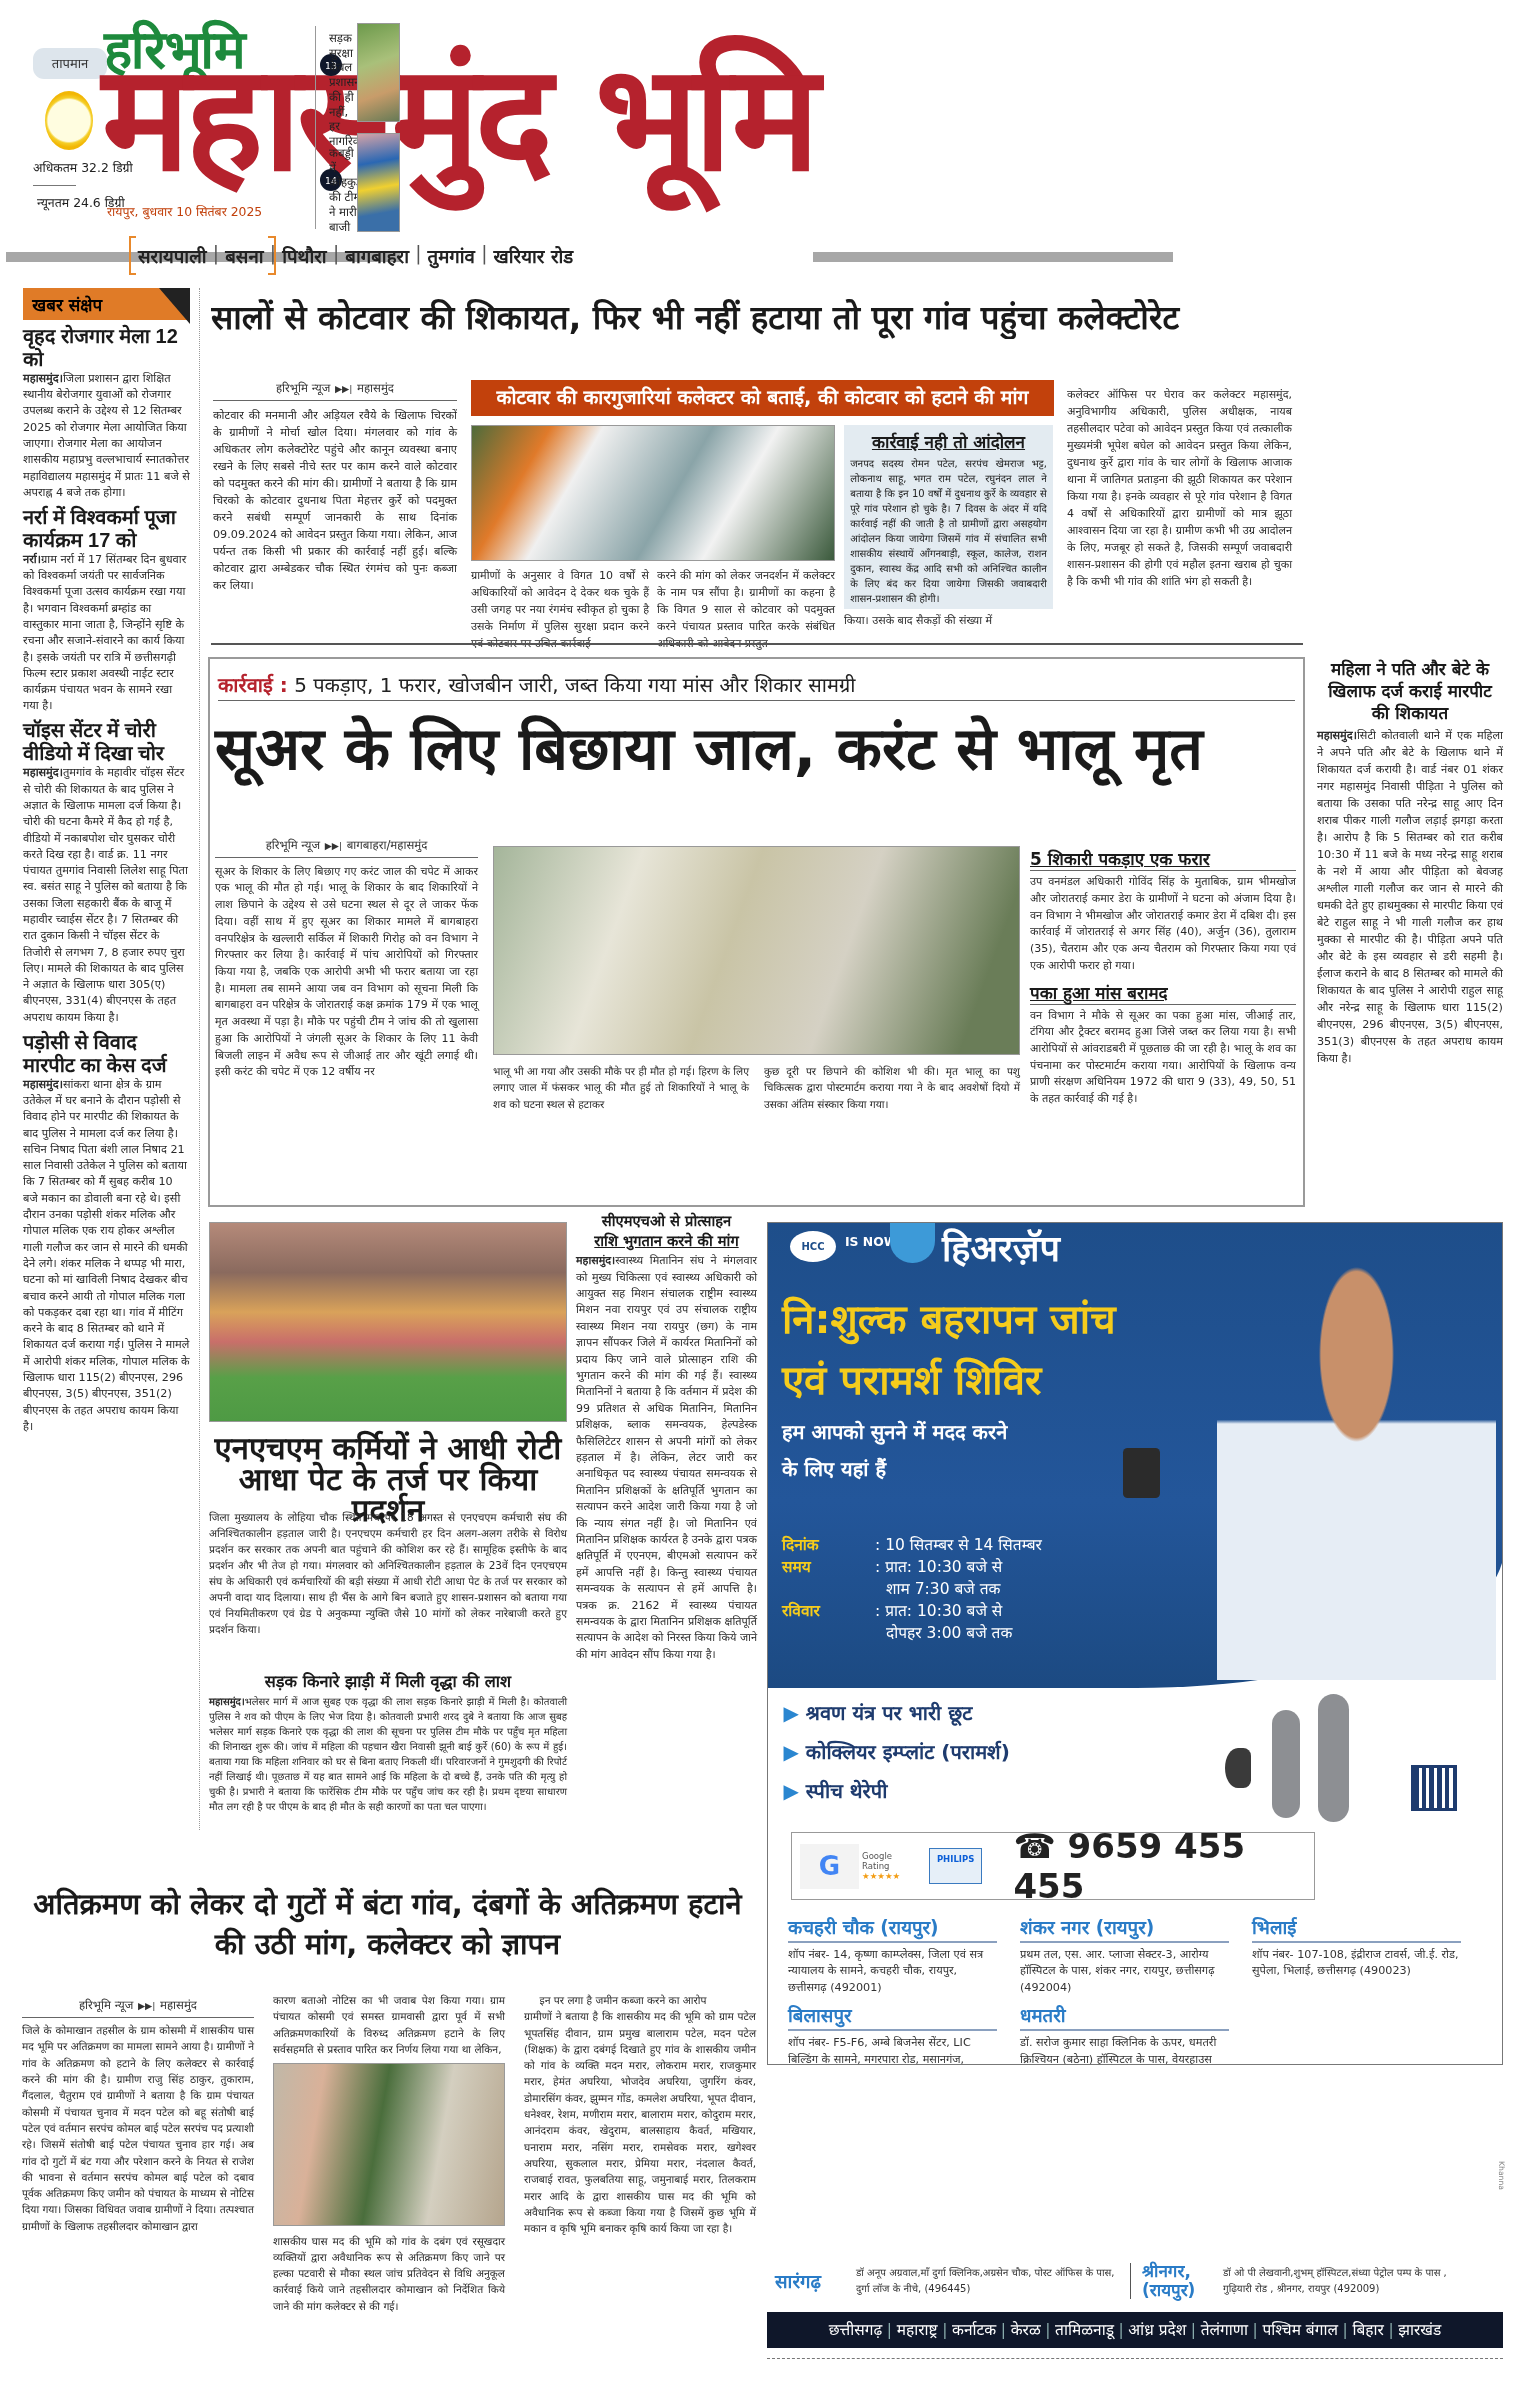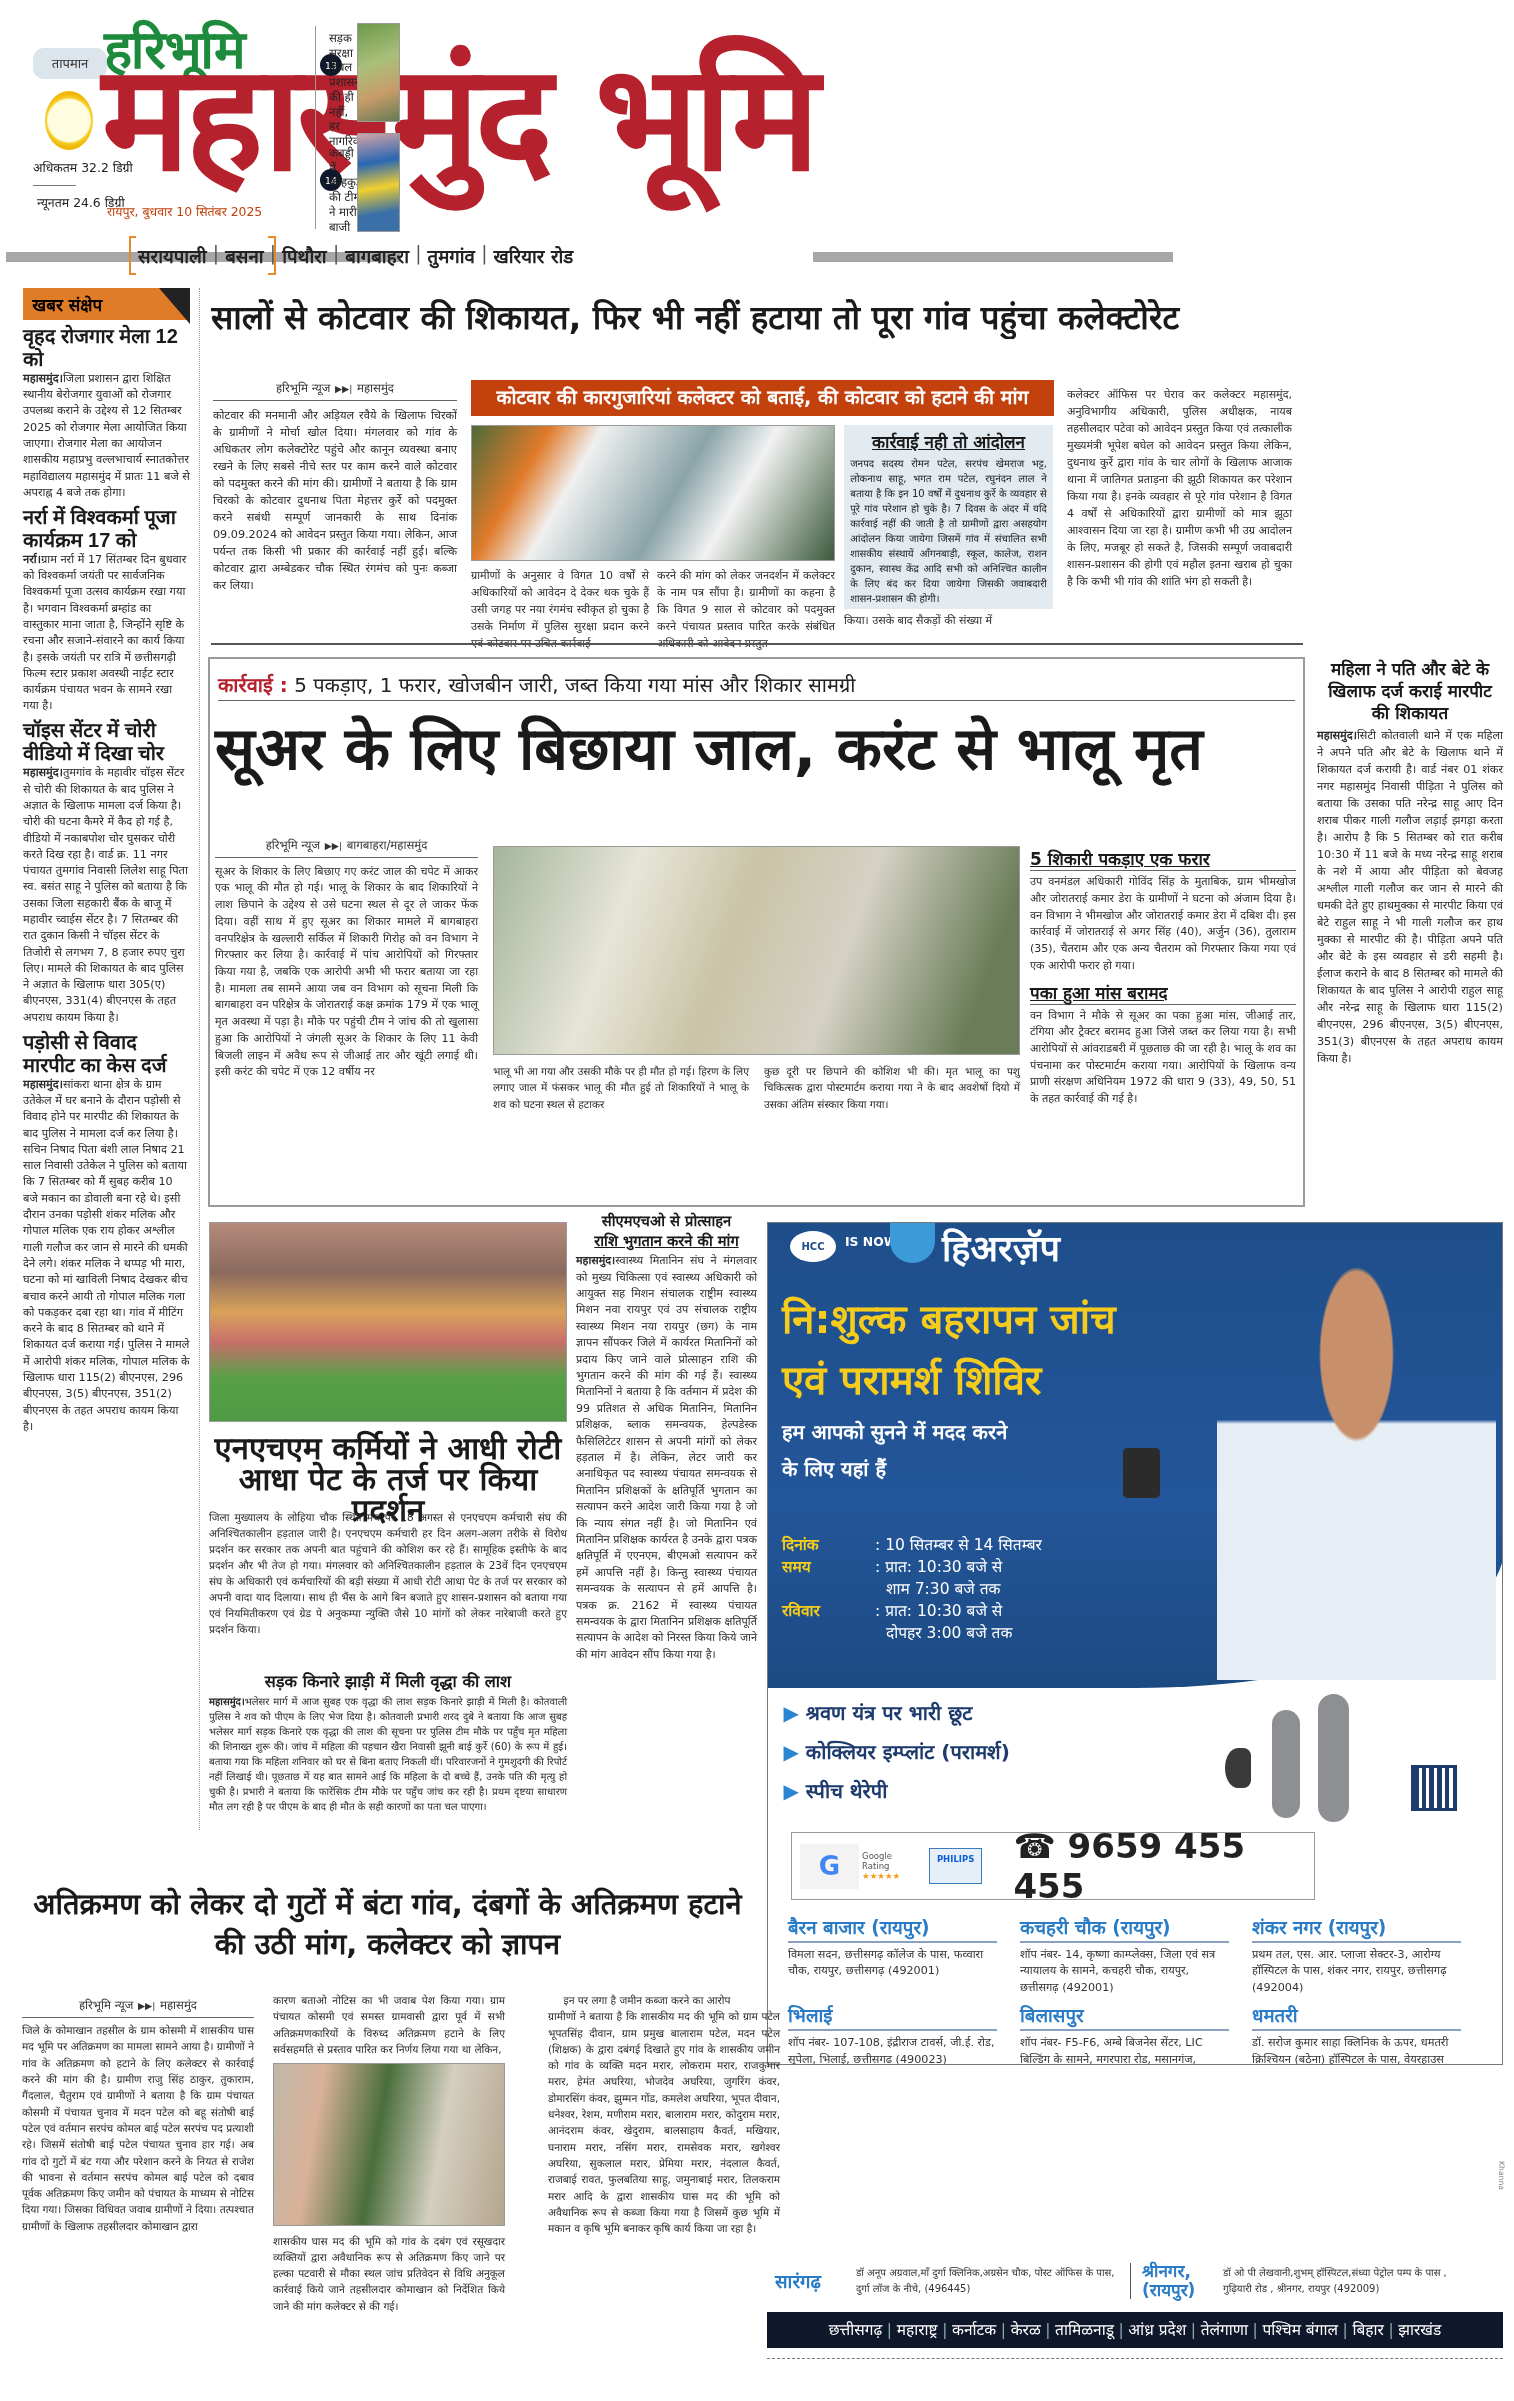--- a/index.html
+++ b/index.html
@@ -192,24 +192,20 @@
     <div style="font-size:8.5px;color:#555;margin-left:3.1px">
         <div>Google Rating</div>
         <div style="color:#f39c12">★★★★★</div>
       </div>
     <div style="margin-left:9.3px;width:56px;height:36px;background:#e6eff8;border:0.8px solid #3a7ac0;color:#0b5ed7;font-size:8.5px;font-weight:bold;text-align:center;padding-top:4.6px">PHILIPS</div>
     <div style="margin-left:31px;font-size:34px;font-weight:bold;color:#222"><span>☎ </span><span>9659 455 455</span></div>
   </div>
 
   <div class="abs" style="left:20px;top:691px;width:682px;display:grid;grid-template-columns:repeat(3,209px);column-gap:23px;row-gap:6.2px">
     <div>
-        <div class="ad-city">बैरन बाजार (रायपुर)</div>
-        <div class="ad-addr">विमला सदन, छत्तीसगढ़ कॉलेज के पास, फव्वारा चौक, रायपुर, छत्तीसगढ़ (492001)</div>
-      </div>
-    <div>
         <div class="ad-city">कचहरी चौक (रायपुर)</div>
         <div class="ad-addr">शॉप नंबर- 14, कृष्णा काम्प्लेक्स, जिला एवं सत्र न्यायालय के सामने, कचहरी चौक, रायपुर, छत्तीसगढ़ (492001)</div>
       </div>
     <div>
         <div class="ad-city">शंकर नगर (रायपुर)</div>
         <div class="ad-addr">प्रथम तल, एस. आर. प्लाजा सेक्टर-3, आरोग्य हॉस्पिटल के पास, शंकर नगर, रायपुर, छत्तीसगढ़ (492004)</div>
       </div>
     <div>
         <div class="ad-city">भिलाई</div>
         <div class="ad-addr">शॉप नंबर- 107-108, इंद्रीराज टावर्स, जी.ई. रोड, सुपेला, भिलाई, छत्तीसगढ़ (490023)</div>
@@ -260,17 +256,17 @@
 <div class="abs hl" style="left:15.5px;top:1884px;width:744px;font-size:29px;line-height:40px;text-align:center">अतिक्रमण को लेकर दो गुटों में बंटा गांव, दंबगों के अतिक्रमण हटाने की उठी मांग, कलेक्टर को ज्ञापन</div>
 <div class="abs" style="left:22px;top:1997px;width:232px">
   <div class="byline"><span>हरिभूमि न्यूज</span><span class="sep">▶▶|</span><span>महासमुंद</span></div>
   <div class="txt" style="margin-top:4.6px;font-size:10.5px;line-height:16.3px">जिले के कोमाखान तहसील के ग्राम कोसमी में शासकीय घास मद भूमि पर अतिक्रमण का मामला सामने आया है। ग्रामीणों ने गांव के अतिक्रमण को हटाने के लिए कलेक्टर से कार्रवाई करने की मांग की है। ग्रामीण राजु सिंह ठाकुर, तुकाराम, गैंदलाल, चैतुराम एवं ग्रामीणों ने बताया है कि ग्राम पंचायत कोसमी में पंचायत चुनाव में मदन पटेल को बहू संतोषी बाई पटेल एवं वर्तमान सरपंच कोमल बाई पटेल सरपंच पद प्रत्याशी रहे। जिसमें संतोषी बाई पटेल पंचायत चुनाव हार गई। अब गांव दो गुटों में बंट गया और परेशान करने के नियत से राजेश की भावना से वर्तमान सरपंच कोमल बाई पटेल को दबाव पूर्वक अतिक्रमण किए जमीन को पंचायत के माध्यम से नोटिस दिया गया। जिसका विधिवत जवाब ग्रामीणों ने दिया। तत्पश्चात ग्रामीणों के खिलाफ तहसीलदार कोमाखान द्वारा</div>
 </div>
 <div class="abs" style="left:273px;top:1992px;width:232px">
   <div class="txt" style="font-size:10.5px;line-height:16.3px">कारण बताओ नोटिस का भी जवाब पेश किया गया। ग्राम पंचायत कोसमी एवं समस्त ग्रामवासी द्वारा पूर्व में सभी अतिक्रमणकारियों के विरुध्द अतिक्रमण हटाने के लिए सर्वसहमति से प्रस्ताव पारित कर निर्णय लिया गया था लेकिन,</div>
   <div class="photo" style="height:163px;margin:6.2px 0;background:linear-gradient(100deg,#c0b8a8,#d9b199 20%,#4a6e3c 45%,#d4cfc0 70%,#b5a58d)"></div>
   <div class="txt" style="font-size:10.5px;line-height:16.3px">शासकीय घास मद की भूमि को गांव के दबंग एवं रसूखदार व्यक्तियों द्वारा अवैधानिक रूप से अतिक्रमण किए जाने पर हल्का पटवारी से मौका स्थल जांच प्रतिवेदन से विधि अनुकूल कार्रवाई किये जाने तहसीलदार कोमाखान को निर्देशित किये जाने की मांग कलेक्टर से की गई।</div>
 </div>
-<div class="abs" style="left:548px;top:1992px;width:232px">
+<div class="abs" style="left:524px;top:1992px;width:232px">
   <div class="txt" style="font-size:10.5px;line-height:16.3px;text-indent:15.5px">इन पर लगा है जमीन कब्जा करने का आरोप</div>
   <div class="txt" style="font-size:10.5px;line-height:16.3px">ग्रामीणों ने बताया है कि शासकीय मद की भूमि को ग्राम पटेल भूपतसिंह दीवान, ग्राम प्रमुख बालाराम पटेल, मदन पटेल (शिक्षक) के द्वारा दबंगई दिखाते हुए गांव के शासकीय जमीन को गांव के व्यक्ति मदन मरार, लोकराम मरार, राजकुमार मरार, हेमंत अघरिया, भोजदेव अघरिया, जुगरिंग कंवर, डोमारसिंग कंवर, झुम्मन गोंड, कमलेश अघरिया, भूपत दीवान, धनेश्वर, रेशम, मणीराम मरार, बालाराम मरार, कोदुराम मरार, आनंदराम कंवर, खेदुराम, बालसाहाय कैवर्त, मखियार, घनाराम मरार, नसिंग मरार, रामसेवक मरार, खगेश्वर अघरिया, सुकलाल मरार, प्रेमिया मरार, नंदलाल कैवर्त, राजबाई रावत, फुलबतिया साहू, जमुनाबाई मरार, तिलकराम मरार आदि के द्वारा शासकीय घास मद की भूमि को अवैधानिक रूप से कब्जा किया गया है जिसमें कुछ भूमि में मकान व कृषि भूमि बनाकर कृषि कार्य किया जा रहा है।</div>
 </div>
 
 
 </body></html>

